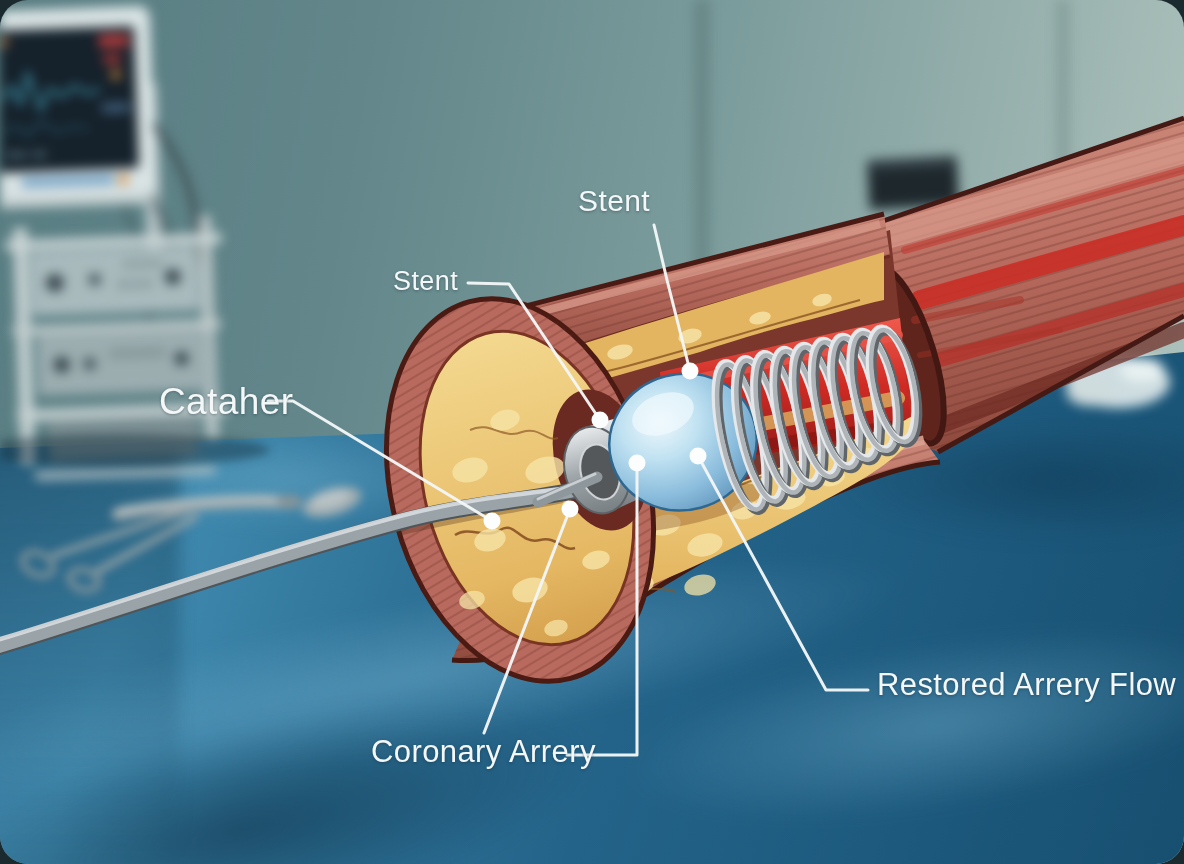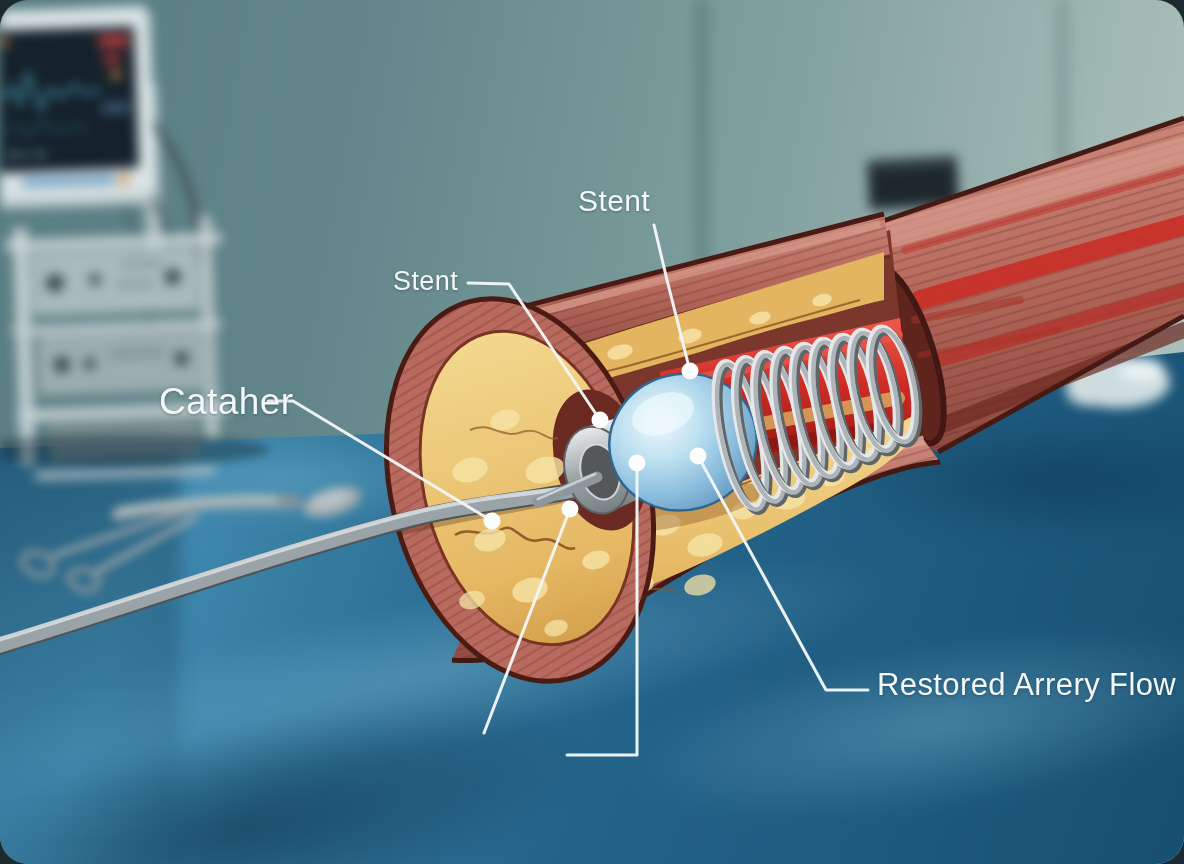--- a/index.html
+++ b/index.html
@@ -357,15 +357,16 @@
       <circle cx="492" cy="521" r="8.5"></circle>
       <circle cx="570" cy="509" r="8.5"></circle>
       <circle cx="637" cy="463" r="8.5"></circle>
       <circle cx="698" cy="456" r="8.5"></circle>
     </g>
   </svg>
 
   <div class="label lbl-stent-top">Stent</div>
   <div class="label lbl-stent-left">Stent</div>
   <div class="label lbl-catheter">Cataher</div>
+  <div class="label lbl-coronary">Coronary Arrery</div>
   <div class="label lbl-restored">Restored Arrery Flow</div>
 
 </div>
 
 </body></html>

